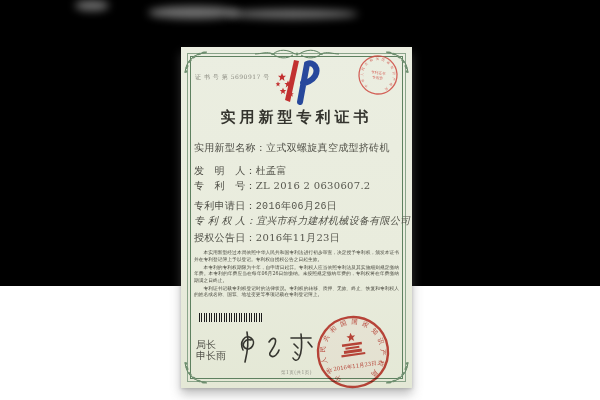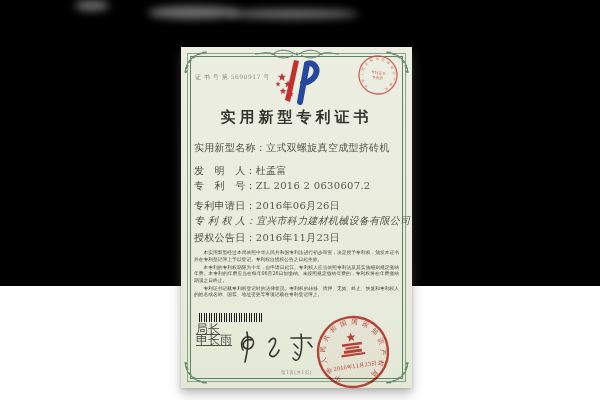--- a/index.html
+++ b/index.html
@@ -19,27 +19,27 @@
   .c-bl{left:2px;bottom:2px;transform:scaleY(-1);}
   .c-br{right:2px;bottom:2px;transform:scale(-1,-1);}
   .top-orn{position:absolute;left:50%;top:0;transform:translateX(-50%);}
   .certno{position:absolute;left:14px;top:26px;font-size:6px;color:#8b8b80;letter-spacing:.5px;}
   .logo{position:absolute;left:93px;top:10px;}
   .stamp-small{position:absolute;right:12px;top:6px;opacity:.85;transform:rotate(8deg);}
   .title{position:absolute;left:0;top:61px;width:100%;text-align:center;
     font-size:15px;font-weight:bold;color:#34342e;letter-spacing:4px;}
   .field{position:absolute;left:13px;font-size:10px;color:#55554c;letter-spacing:.3px;white-space:nowrap;}
   .field .lab{color:#4d4d45;}
-  .f0{top:94px;} .f1{top:117px;} .f2{top:132px;} .f3{top:152px;} .f4{top:167px;font-style:italic;} .f5{top:184px;}
+  .f0{top:94px;} .f1{top:117px;} .f2{top:132px;} .f3{top:152px;font-family:Liberation Mono, monospace;} .f4{top:167px;font-style:italic;} .f5{top:184px;}
   .paras{position:absolute;left:13px;top:202px;width:410px;transform:scale(.5);transform-origin:0 0;
     font-size:9.5px;line-height:13px;color:#4a4a40;text-align:justify;}
   .paras p{margin:0 0 3px 0;text-indent:2em;}
   .barcode{position:absolute;left:18px;top:266px;width:64px;height:9px;
     background:repeating-linear-gradient(90deg,#1c1c1c 0 1.5px,#e9ecdd 1.5px 2.5px,#1c1c1c 2.5px 3.2px,#e9ecdd 3.2px 5px);}
-  .signer{position:absolute;left:15px;top:277px;font-size:12px;color:#4d4d45;line-height:11px;text-decoration:underline;}
+  .signer{position:absolute;left:15px;top:292px;font-size:10px;color:#4d4d45;line-height:11px;}
   .signature{position:absolute;left:52px;top:281px;}
   .seal-big{position:absolute;left:130px;top:263px;opacity:.9;transform:rotate(-8deg);mix-blend-mode:multiply;}
   .pageind{position:absolute;left:0;top:322px;width:462px;transform:scale(.5);transform-origin:0 0;
     text-align:center;font-size:9px;color:#8b8b80;letter-spacing:1px;}
   svg text{font-family:"DejaVu Serif", serif;}
 </style>
 </head>
 <body>
 
 <div class="stage">

